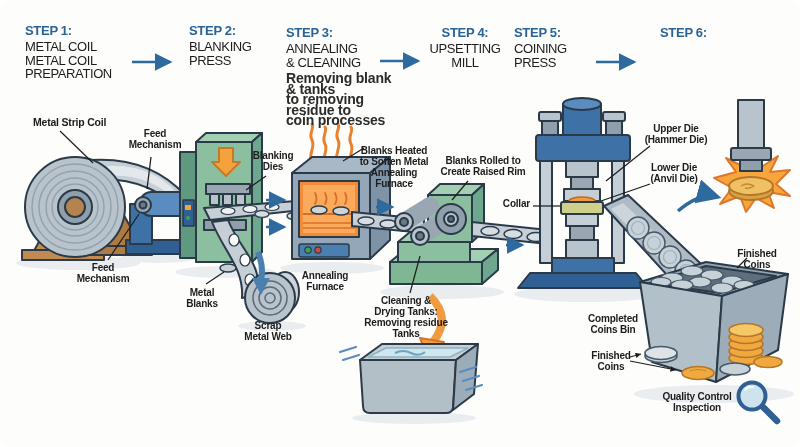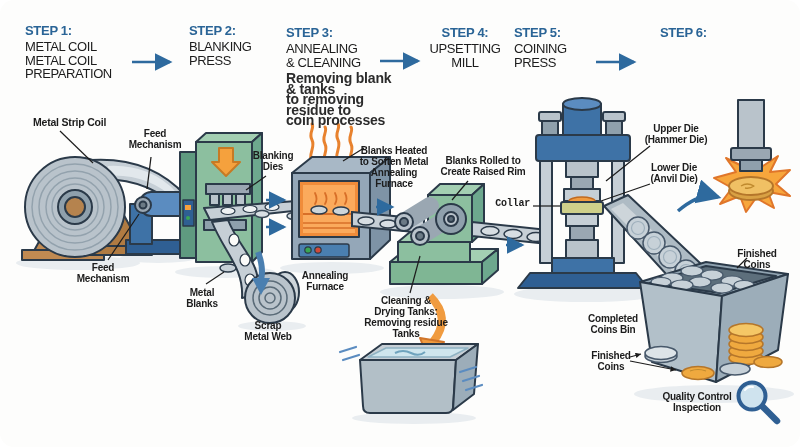--- a/index.html
+++ b/index.html
@@ -382,21 +382,21 @@
   <div class="lbl" style="left:394px;top:122px;margin-top:23px;">Blanks Heated
 to Soften Metal
 Annealing
 Furnace</div>
   <div class="lbl" style="left:406px;top:295px;">Cleaning &amp;
 Drying Tanks:
 Removing residue
 Tanks</div>
   <div class="lbl" style="left:483px;top:155px;">Blanks Rolled to
 Create Raised Rim</div>
-  <div class="lbl rightal" style="left:530px;top:198px;font-family:Liberation Mono, monospace;">Collar</div>
+  <div class="lbl rightal" style="left:530px;top:198px;">Collar</div>
   <div class="lbl" style="left:676px;top:123px;">Upper Die
 (Hammer Die)</div>
   <div class="lbl" style="left:674px;top:162px;">Lower Die
 (Anvil Die)</div>
   <div class="lbl" style="left:757px;top:248px;">Finished
 Coins</div>
   <div class="lbl" style="left:613px;top:313px;">Completed
 Coins Bin</div>
   <div class="lbl" style="left:611px;top:350px;">Finished
 Coins</div>

